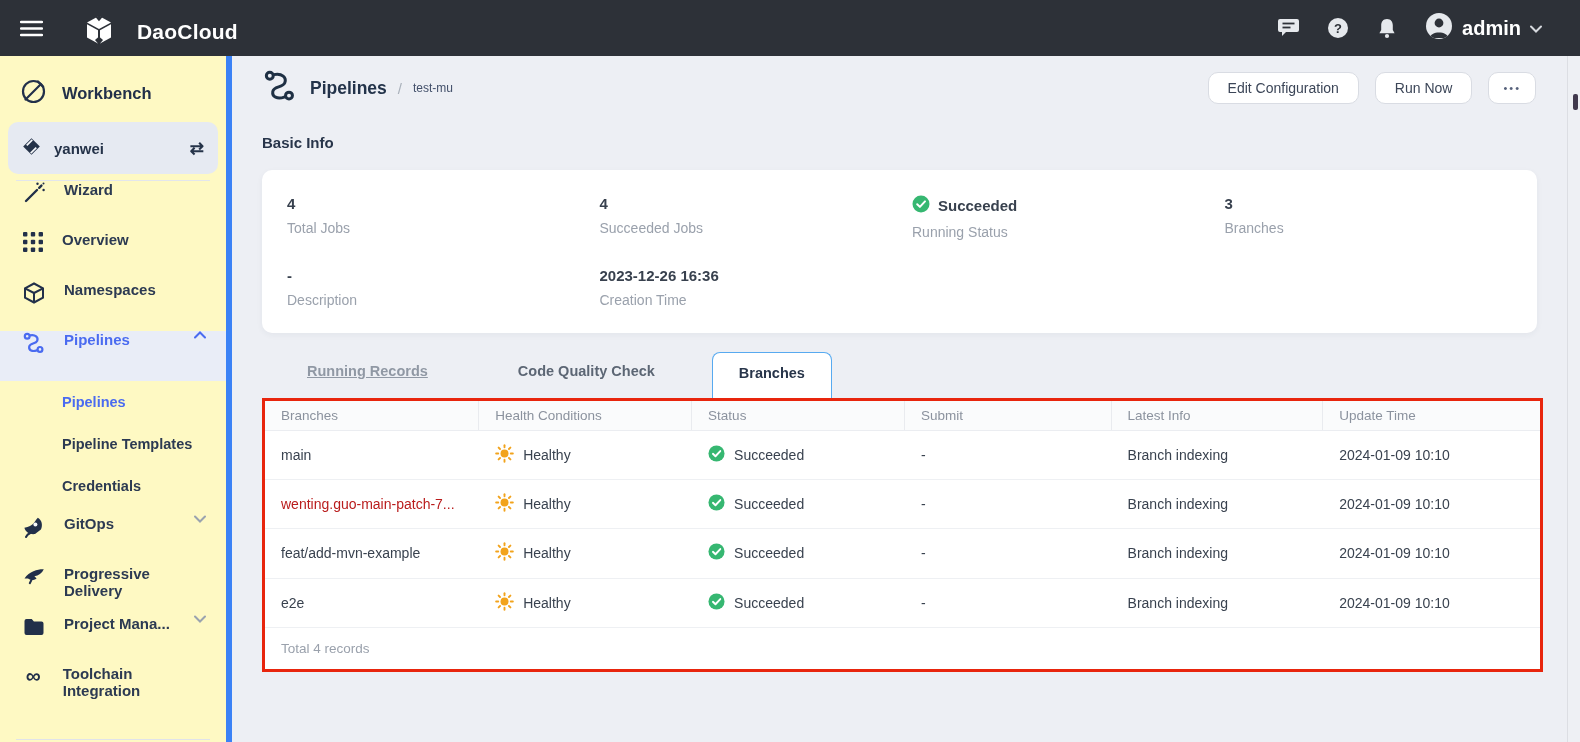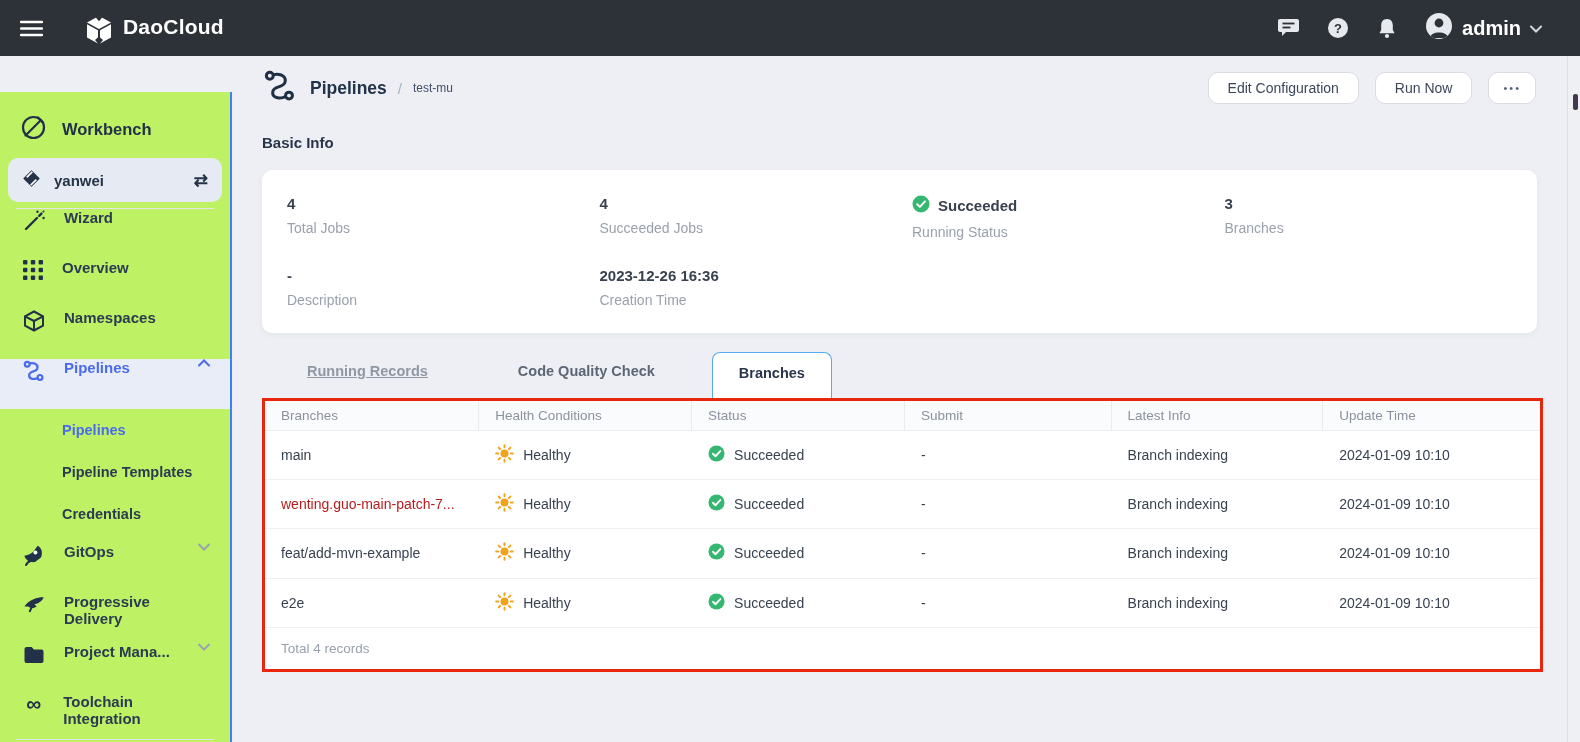--- a/index.html
+++ b/index.html
@@ -3,32 +3,32 @@
 <meta charset="utf-8">
 <style>
   * { margin:0; padding:0; box-sizing:border-box; }
   html,body { width:1580px; height:742px; }
   body { font-family:"Liberation Sans", sans-serif; }
   .screen { position:relative; width:1580px; height:742px; background:#edeff4; overflow:hidden; }
 
   
   .topbar { position:absolute; top:0; left:0; right:0; height:56px; background:#2d3138; display:flex; align-items:center; z-index:30; }
   .hamburger { margin-left:20px; cursor:pointer; display:flex; }
-  .brand { display:flex; margin-left:42px; gap:10px;margin-top:8px; }
+  .brand { display:flex; align-items:center; margin-left:42px; gap:24px;margin-top:8px; }
   .brand-name { color:#ffffff; font-size:21px; font-weight:700; letter-spacing:.2px; }
   .topbar-right { margin-left:auto; display:flex; align-items:center; margin-right:38px; gap:27px; }
   .tb-icon { display:flex; cursor:pointer; }
   .user-chip { display:flex; align-items:center; gap:9px; cursor:pointer; }
   .user-name { color:#ffffff; font-size:20px; font-weight:700; }
 
   
-  .sidebar { position:absolute; top:56px; left:0; bottom:0; width:232px; background:#bef264; border-right:2px solid #3b82f6; z-index:20;margin-top:36px; }
+  .sidebar { position:absolute; top:56px; left:0; bottom:0; width:232px; background:#fef9c3; border-right:6px solid #3b82f6; z-index:20; }
   .wb-row { display:flex; align-items:center; gap:15px; padding:18px 0 0 20px; height:56px; cursor:pointer; }
   .wb-label { font-size:16.5px; font-weight:700; color:#22304a; }
-  .ws-chip { margin:10px 8px 0 8px; height:44px; background:#e6eaf2; border-radius:10px; display:flex; align-items:center; padding:0 14px 0 14px; gap:13px; cursor:pointer; }
+  .ws-chip { margin:10px 8px 0 8px; height:52px; background:#e6eaf2; border-radius:10px; display:flex; align-items:center; padding:0 14px 0 14px; gap:13px; cursor:pointer; }
   .ws-name { font-size:15px; font-weight:700; color:#253349; }
   .ws-swap { margin-left:auto; font-size:17px; font-weight:700; color:#253349; cursor:pointer; line-height:1; }
   .side-divider { border-top:1px solid #e3e6ec; margin:6px 16px 0 16px; }
   .menu { margin-top:0; }
   .menu-item { height:50px; display:flex; align-items:flex-start; gap:18px; padding:0 20px 0 22px; font-size:15px; font-weight:700; color:#2c3a52; cursor:pointer; }
   .menu-item .chev { margin-left:auto; display:flex; }
   .menu-item.active { background:#e9edf7; color:#4a6bf0; }
   .submenu-item { height:42px; display:flex; align-items:center; padding-left:62px; font-size:14.5px; font-weight:700; color:#2c3a52; cursor:pointer; }
   .submenu-item.active { color:#4a6bf0; }
   .mt8 { margin-top:8px; }

